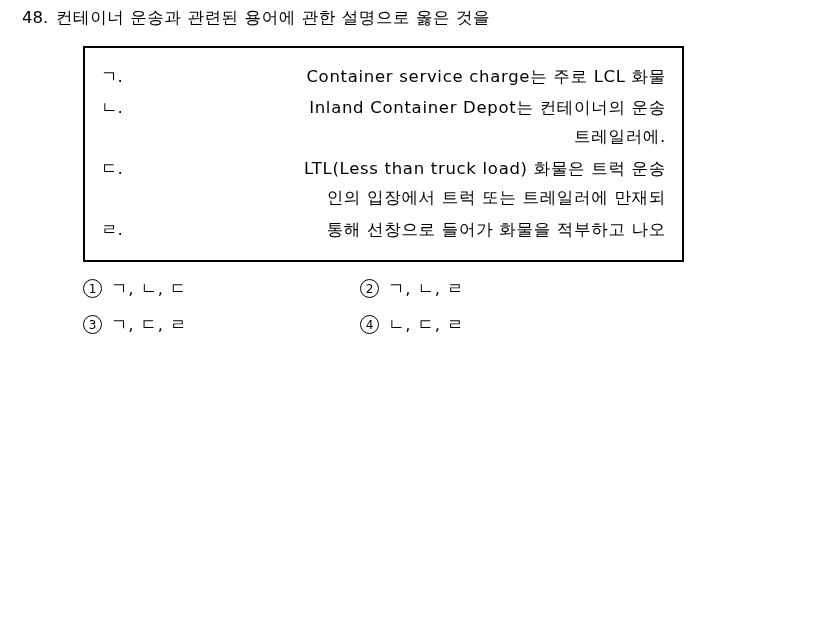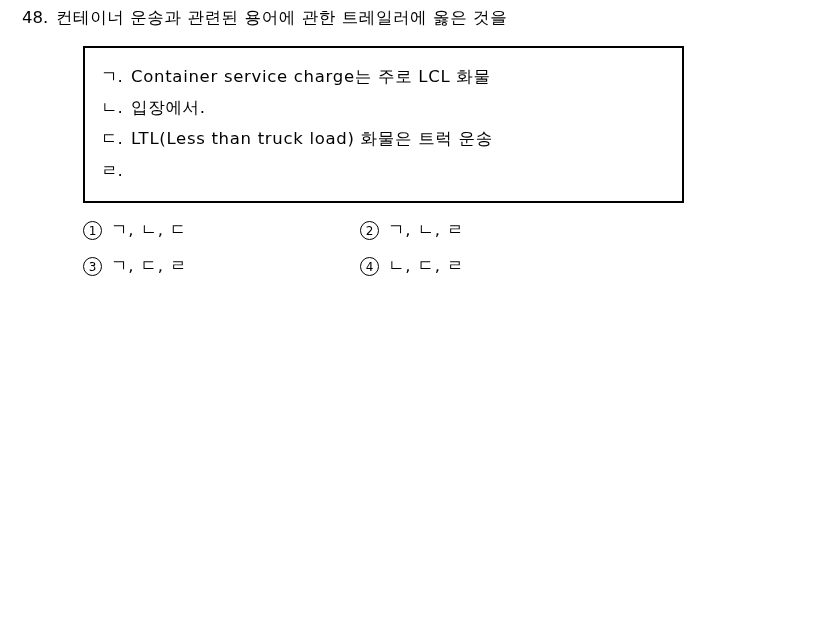--- a/index.html
+++ b/index.html
@@ -70,20 +70,21 @@
     letter-spacing: 0px;
   }
   .box-lines {
     flex: 1 1 auto;
   }
   .box-line {
     font-size: 16.5px;
     line-height: 1.78;
     letter-spacing: 0.7px;
     white-space: pre;
+    text-align: right;
   }
 
   
   .answers {
     margin: 16px 0 0 61px;
     width: 601px;
   }
   .answer-row {
     display: flex;
     margin-bottom: 14px;
@@ -121,50 +122,53 @@
   }
 </style>
 </head>
 <body>
 
 <div class="page">
 
   <div class="stem">
     <div class="stem-number">48.</div>
     <div class="stem-text">
-      <div class="stem-line">컨테이너 운송과 관련된 용어에 관한 트레일러에 옳은 것을</div>
+      <div class="stem-line">컨테이너 운송과 관련된 용어에 관한 설명으로 옳은 것을</div>
     </div>
   </div>
 
   <div class="box">
 
     <div class="box-item">
       <div class="box-marker">ㄱ.</div>
       <div class="box-lines">
         <div class="box-line">Container service charge는 주로 LCL 화물</div>
       </div>
     </div>
 
     <div class="box-item">
       <div class="box-marker">ㄴ.</div>
       <div class="box-lines">
-        <div class="box-line">입장에서.</div>
+        <div class="box-line">Inland Container Depot는 컨테이너의 운송</div>
+        <div class="box-line">트레일러에.</div>
       </div>
     </div>
 
     <div class="box-item">
       <div class="box-marker">ㄷ.</div>
       <div class="box-lines">
         <div class="box-line">LTL(Less than truck load) 화물은 트럭 운송</div>
+        <div class="box-line">인의 입장에서 트럭 또는 트레일러에 만재되</div>
       </div>
     </div>
 
     <div class="box-item">
       <div class="box-marker">ㄹ.</div>
       <div class="box-lines">
+        <div class="box-line">통해 선창으로 들어가 화물을 적부하고 나오</div>
       </div>
     </div>
 
   </div>
 
   <div class="answers">
     <div class="answer-row">
       <div class="answer">
         <span class="circled">1</span>
         <span class="answer-text">ㄱ, ㄴ, ㄷ</span>

